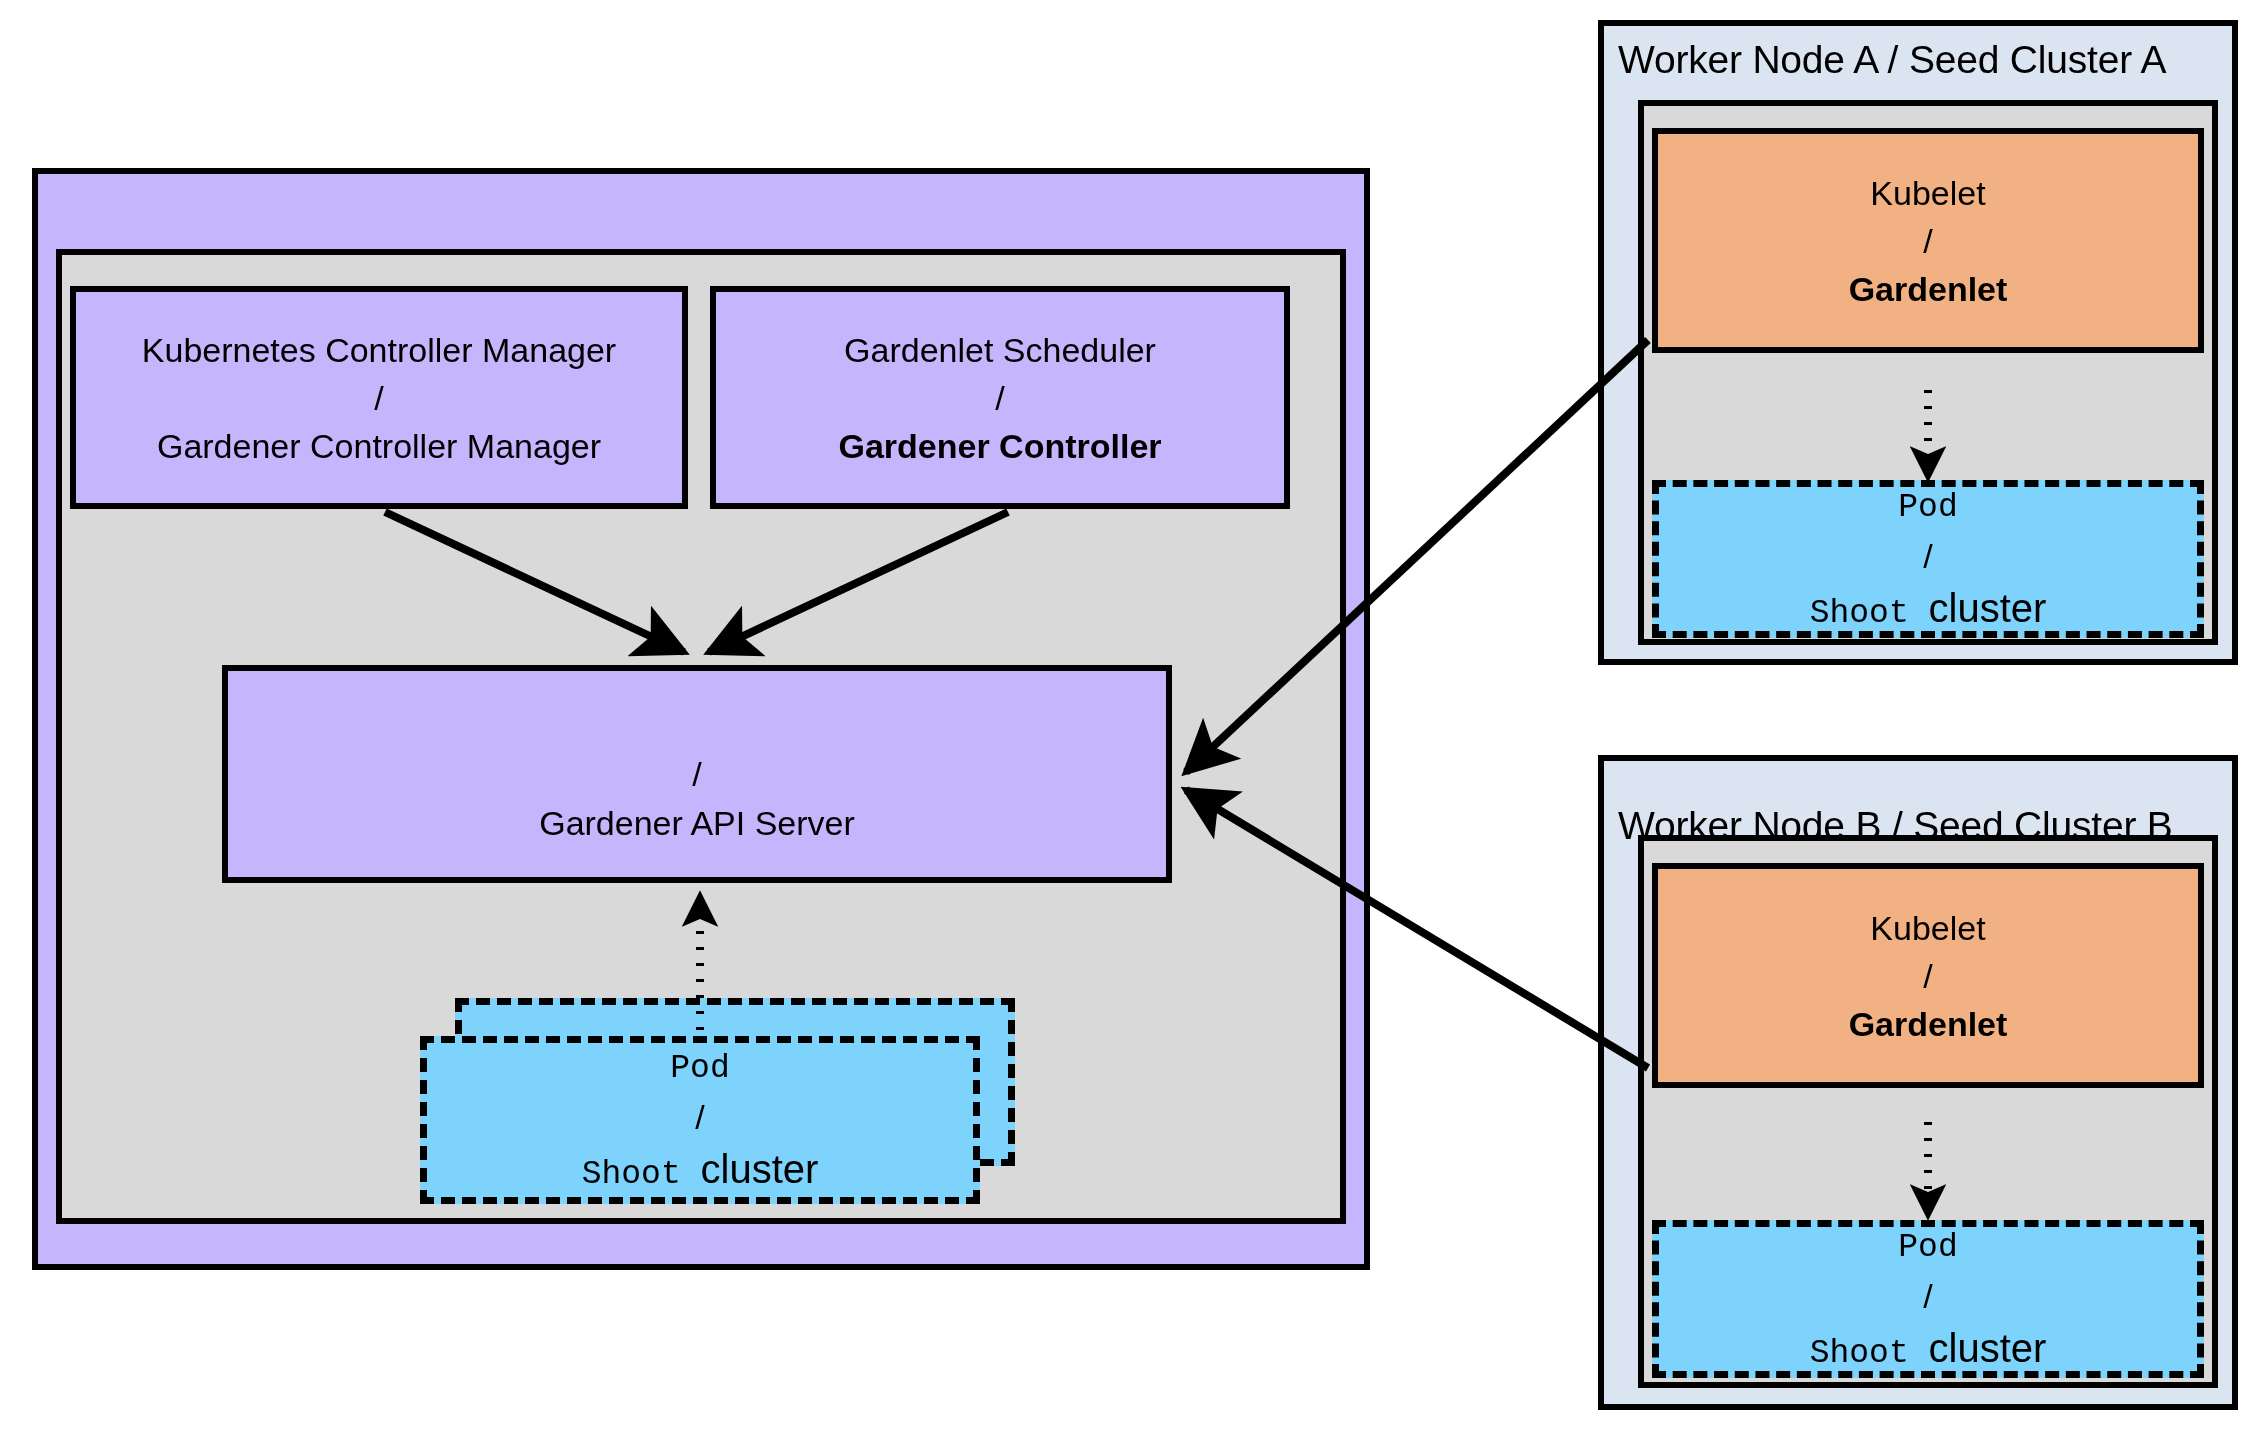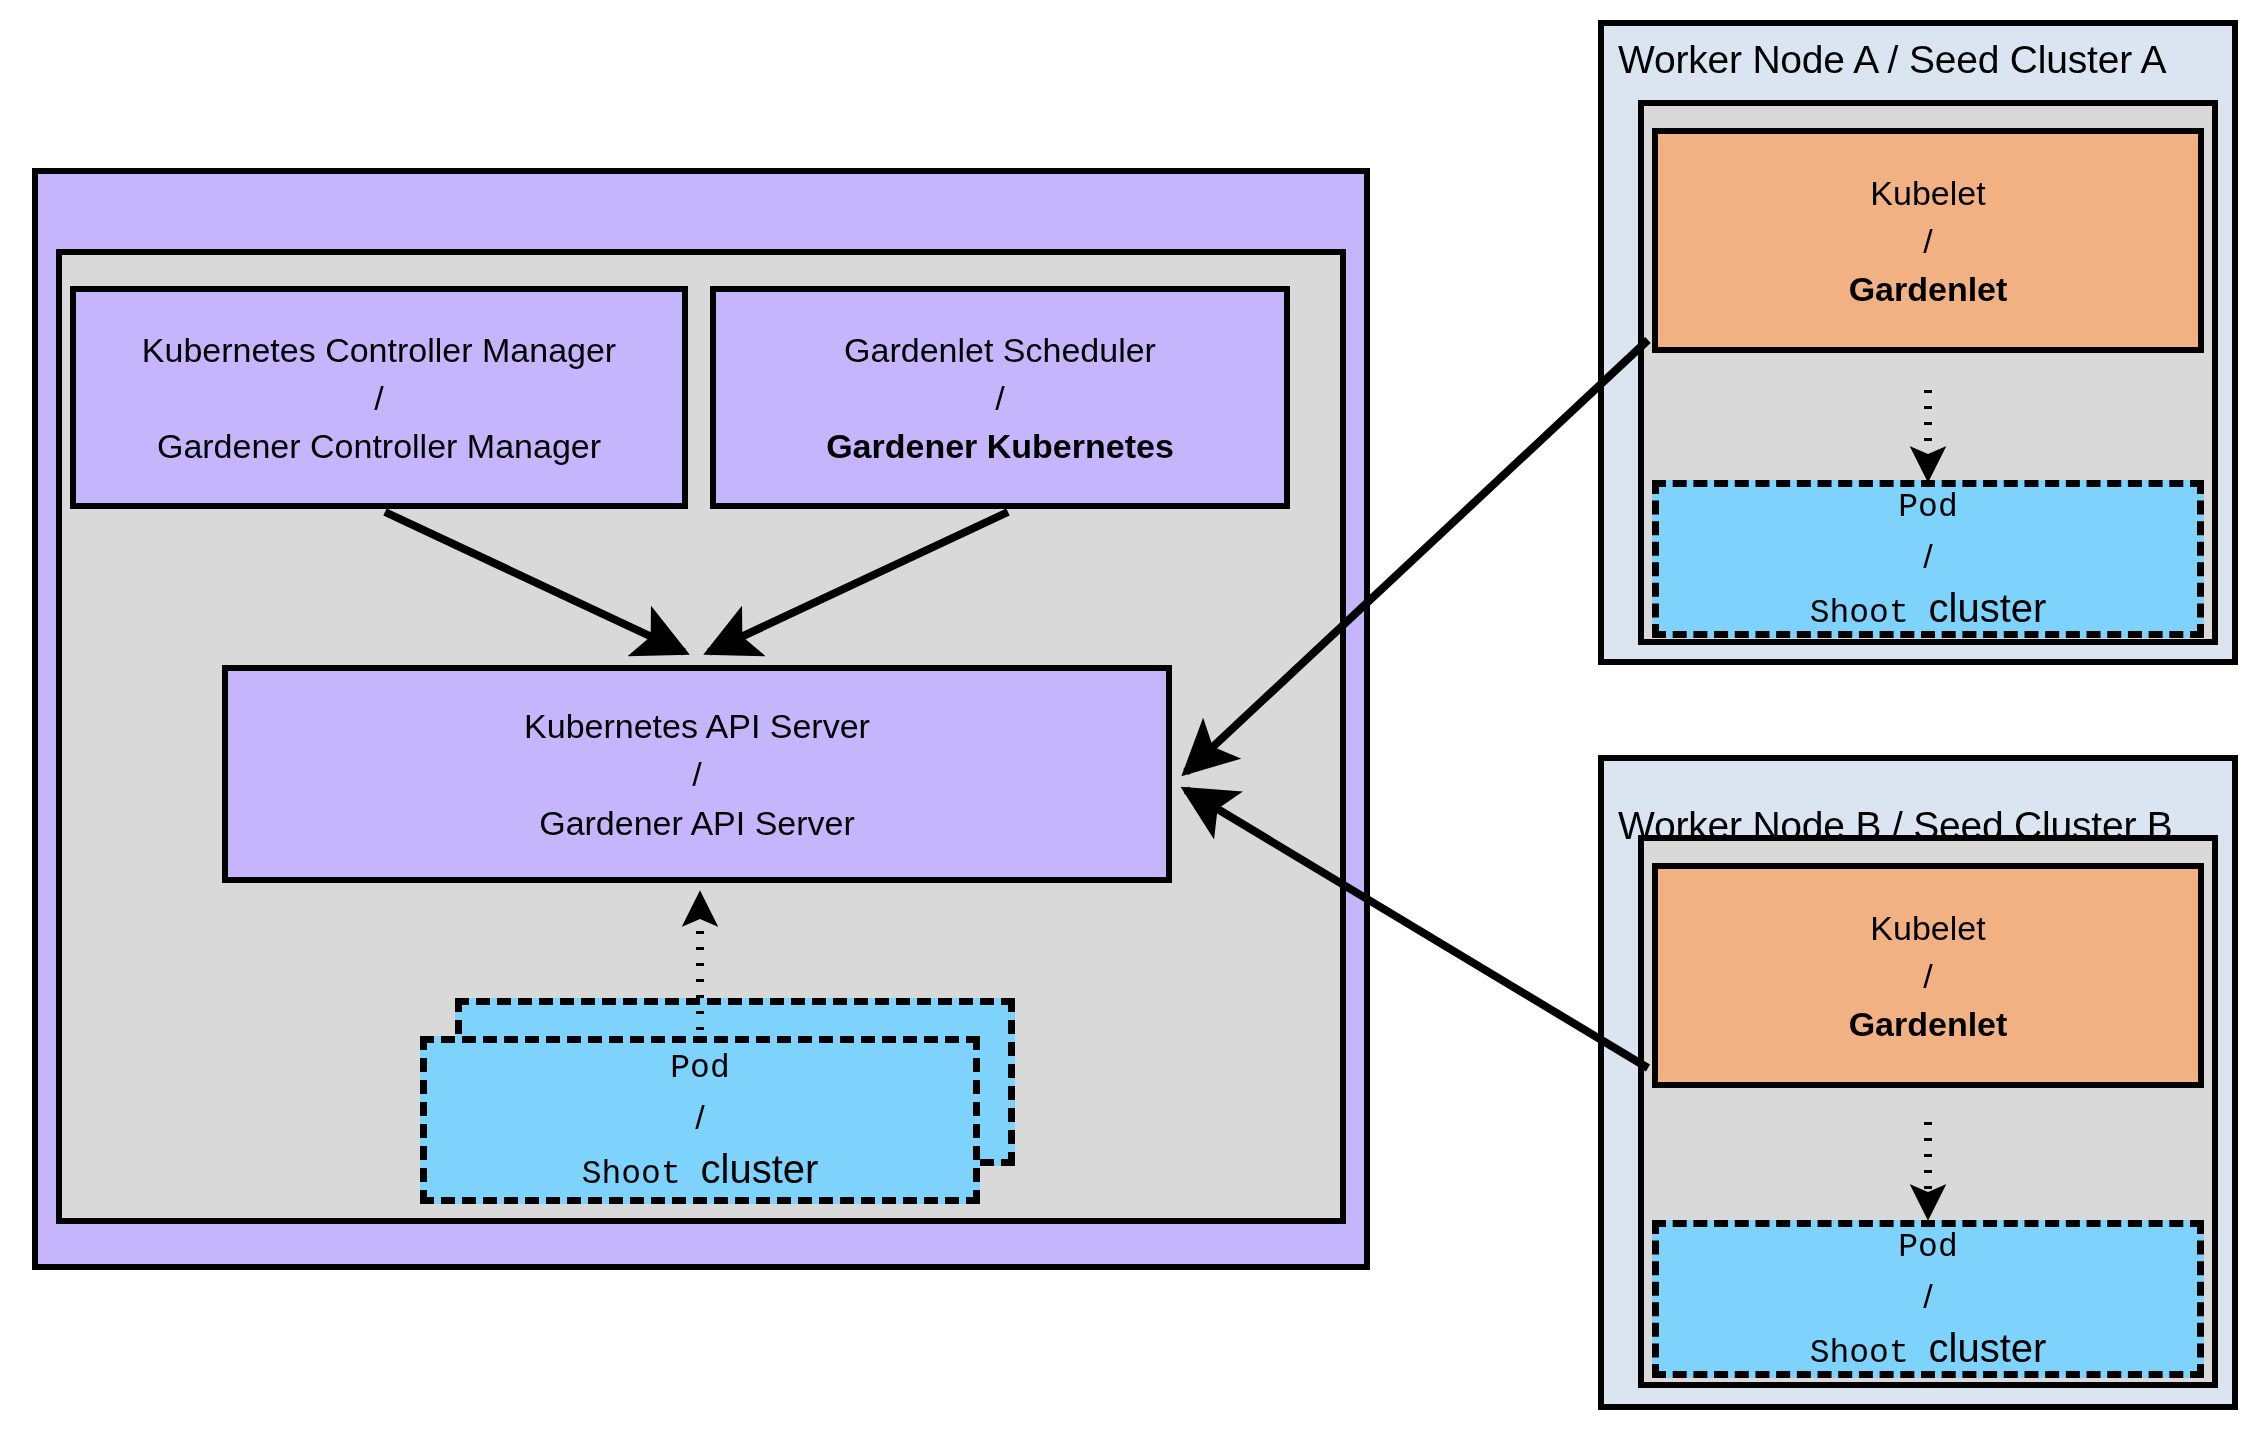--- a/index.html
+++ b/index.html
@@ -73,27 +73,27 @@
       <span>Kubernetes Controller Manager</span><br>
       <span>/</span><br>
       <span>Gardener Controller Manager</span>
     </div>
   </div>
 
   <div class="box solid fill-green" style="left:710px; top:286px; width:580px; height:223px;">
     <div class="centered-label">
       <span>Gardenlet Scheduler</span><br>
       <span>/</span><br>
-      <span class="b">Gardener Kubernetes</span>
+      <span class="b">Gardener Controller</span>
     </div>
   </div>
 
   <div class="box solid fill-green" style="left:222px; top:665px; width:950px; height:218px;">
     <div class="centered-label">
-      <span>Kubernetes API Server</span><br>
+      <br>
       <span>/</span><br>
       <span>Gardener API Server</span>
     </div>
   </div>
 
   <div class="box dashed fill-peach" style="left:455px; top:998px; width:560px; height:168px;"></div>
 
   <div class="box dashed fill-peach" style="left:420px; top:1036px; width:560px; height:168px;">
     <div class="centered-label">
       <span class="mono">Pod</span><br>

